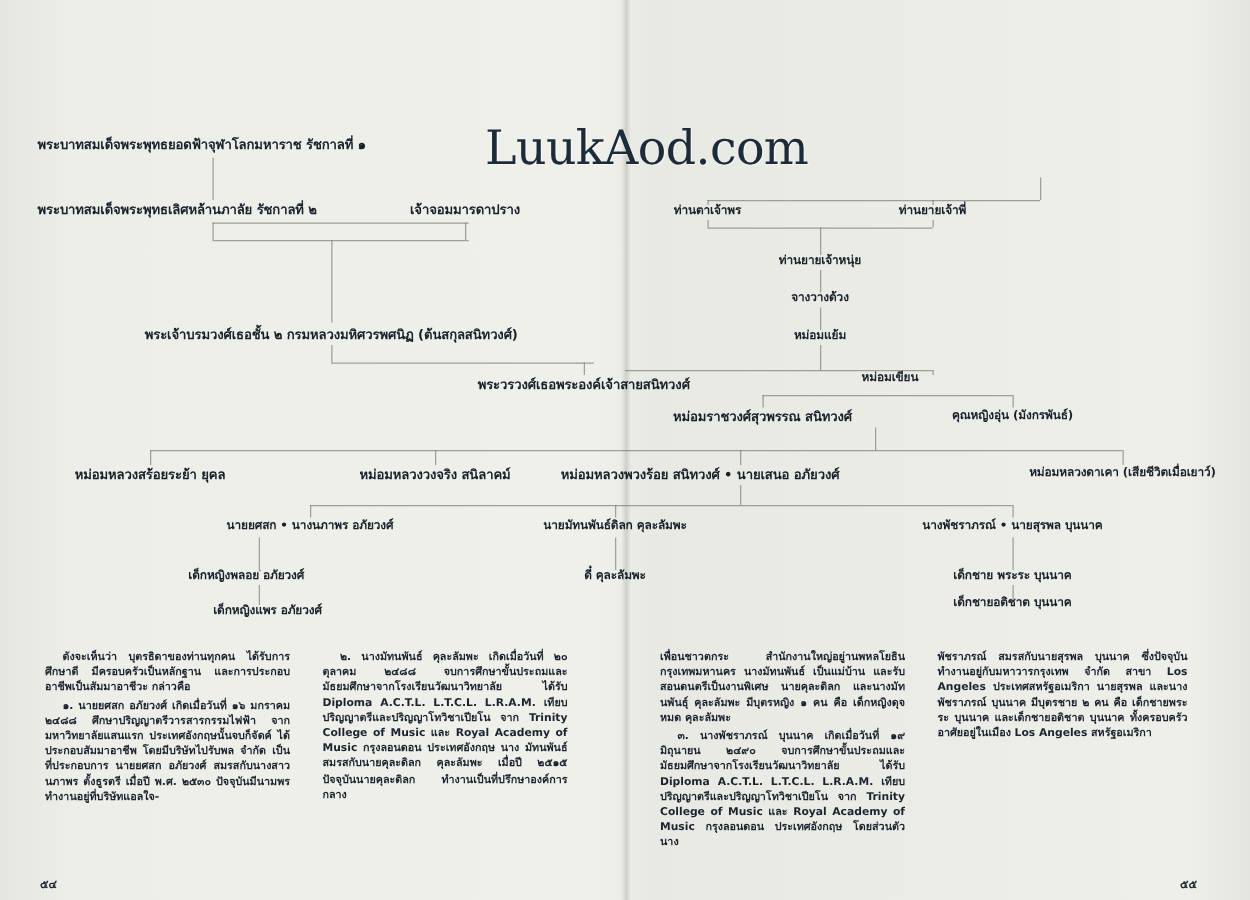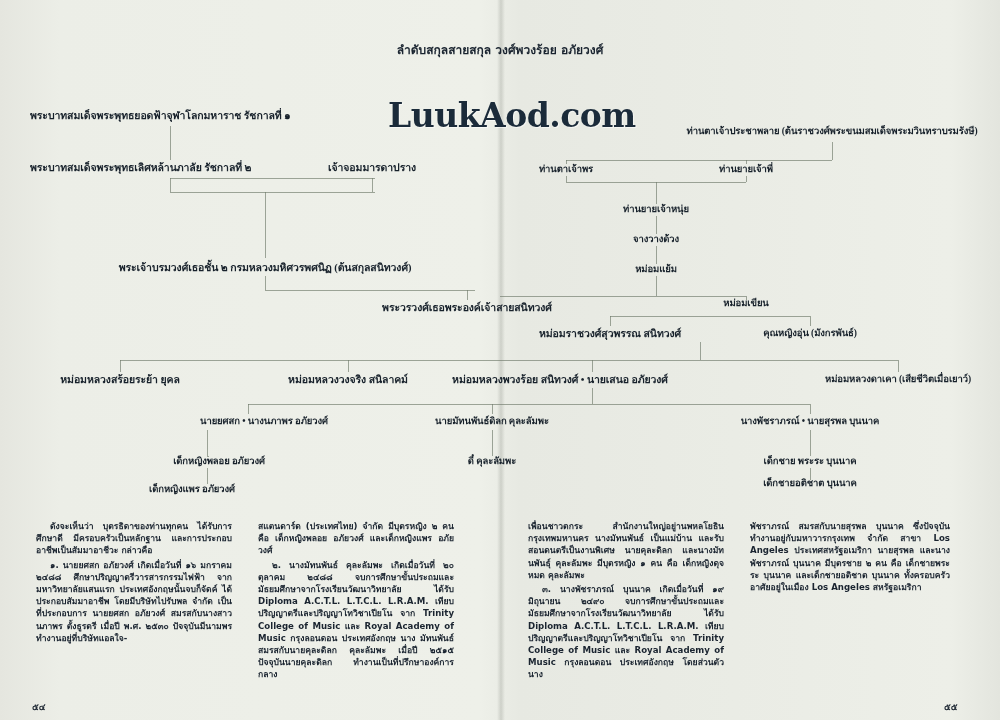--- a/index.html
+++ b/index.html
@@ -43,31 +43,30 @@
   .node {
     position: absolute;
     font-size: 10.5px;
     color: #17212b;
     white-space: nowrap;
     font-weight: 700;
     letter-spacing: -0.1px;
     transform: translateX(-50%);
     text-align: center;
     line-height: 1.15;
-    font-family: Liberation Serif, serif;
   }
   .node.small { font-size: 9.5px; font-weight: 700; }
   .node.left { transform: none; text-align: left; }
   .watermark {
     position: absolute;
     left: 388px;
     top: 96px;
     font-family: "DejaVu Serif", "Liberation Serif", serif;
-    font-size: 33px;
-    font-weight: 700;
+    font-size: 38px;
+    font-weight: 400;
     color: #1b2b3a;
     letter-spacing: -0.5px;
     text-shadow: 1px 1px 0 rgba(255,255,255,.55);
   }
   .title {
     position: absolute;
     top: 40px;
     left: 500px;
     transform: translateX(-50%);
     font-size: 12px;
@@ -94,21 +93,20 @@
     font-weight: 700;
     color: #1a2430;
   }
 </style>
 </head>
 <body>
 
 <div id="page">
   <div id="gutter"></div>
 
-  <div class="title">ลำดับสกุลสายสกุล วงศ์พวงร้อย อภัยวงศ์</div>
   <div class="watermark">LuukAod.com</div>
 
   <div class="vrule" style="left:170px; top:126px; height:34px;"></div>
   <div class="hrule" style="left:170px; top:178px; width:205px;"></div>
   <div class="vrule" style="left:170px; top:178px; height:14px;"></div>
   <div class="vrule" style="left:372px; top:178px; height:14px;"></div>
   <div class="hrule" style="left:170px; top:192px; width:205px;"></div>
   <div class="vrule" style="left:265px; top:192px; height:66px;"></div>
 
   <div class="vrule" style="left:832px; top:142px; height:18px;"></div>
@@ -153,49 +151,47 @@
   <div class="vrule" style="left:810px; top:430px; height:26px;"></div>
   <div class="vrule" style="left:810px; top:468px; height:12px;"></div>
 
   <div class="node left" style="left:30px; top:110px;">พระบาทสมเด็จพระพุทธยอดฟ้าจุฬาโลกมหาราช  รัชกาลที่ ๑</div>
   <div class="node left" style="left:30px; top:162px;">พระบาทสมเด็จพระพุทธเลิศหล้านภาลัย  รัชกาลที่ ๒</div>
   <div class="node" style="left:372px; top:162px;">เจ้าจอมมารดาปราง</div>
   <div class="node" style="left:265px; top:262px;">พระเจ้าบรมวงศ์เธอชั้น ๒ กรมหลวงมหิศวรพศนิฏ (ต้นสกุลสนิทวงศ์)</div>
   <div class="node" style="left:467px; top:302px;">พระวรวงศ์เธอพระองค์เจ้าสายสนิทวงศ์</div>
   <div class="node" style="left:610px; top:328px;">หม่อมราชวงศ์สุวพรรณ สนิทวงศ์</div>
   <div class="node small" style="left:810px; top:328px;">คุณหญิงอุ่น (มังกรพันธ์)</div>
-  <div class="node small" style="left:832px; top:126px;">ท่านตาเจ้าประชาพลาย  (ต้นราชวงศ์พระขนมสมเด็จพระมวินทราบรมรังษี)</div>
   <div class="node small" style="left:566px; top:164px;text-align:right;">ท่านตาเจ้าพร</div>
   <div class="node small" style="left:746px; top:164px;">ท่านยายเจ้าพี่</div>
   <div class="node small" style="left:656px; top:204px;">ท่านยายเจ้าหนุ่ย</div>
   <div class="node small" style="left:656px; top:234px;">จางวางด้วง</div>
   <div class="node small" style="left:656px; top:264px;">หม่อมแย้ม</div>
-  <div class="node small" style="left:746px; top:298px;text-align:center;">หม่อมเขียน</div>
+  <div class="node small" style="left:712px; top:298px;text-align:center;">หม่อมเขียน</div>
 
   <div class="node" style="left:120px; top:374px;">หม่อมหลวงสร้อยระย้า ยุคล</div>
   <div class="node" style="left:348px; top:374px;">หม่อมหลวงวงจริง สนิลาคม์</div>
   <div class="node" style="left:560px; top:374px;">หม่อมหลวงพวงร้อย สนิทวงศ์ • นายเสนอ อภัยวงศ์</div>
   <div class="node small" style="left:898px; top:374px;">หม่อมหลวงดาเคา (เสียชีวิตเมื่อเยาว์)</div>
 
-  <div class="node small" style="left:264px; top:416px;">นายยศสก • นางนภาพร อภัยวงศ์</div>
+  <div class="node small" style="left:248px; top:416px;">นายยศสก • นางนภาพร อภัยวงศ์</div>
   <div class="node small" style="left:492px; top:416px;">นายมัทนพันธ์ดิลก  คุละลัมพะ</div>
   <div class="node small" style="left:810px; top:416px;">นางพัชราภรณ์ • นายสุรพล บุนนาค</div>
 
-  <div class="node small" style="left:219px; top:456px;">เด็กหญิงพลอย อภัยวงศ์</div>
-  <div class="node small" style="left:192px; top:484px;">เด็กหญิงแพร อภัยวงศ์</div>
+  <div class="node small" style="left:197px; top:456px;">เด็กหญิงพลอย อภัยวงศ์</div>
+  <div class="node small" style="left:214px; top:484px;">เด็กหญิงแพร อภัยวงศ์</div>
   <div class="node small" style="left:492px; top:456px;">ดี๋  คุละลัมพะ</div>
   <div class="node small" style="left:810px; top:456px;">เด็กชาย พระระ บุนนาค</div>
   <div class="node small" style="left:810px; top:478px;">เด็กชายอติชาต บุนนาค</div>
 
   <div class="col" style="left:36px; width:196px;">
     <p class="ind">ดังจะเห็นว่า บุตรธิดาของท่านทุกคน ได้รับการศึกษาดี มีครอบครัวเป็นหลักฐาน และการประกอบอาชีพเป็นสัมมาอาชีวะ กล่าวคือ</p>
     <p class="ind">๑. นายยศสก อภัยวงศ์ เกิดเมื่อวันที่ ๑๖ มกราคม ๒๔๘๘ ศึกษาปริญญาตรีวารสารกรรมไฟฟ้า จากมหาวิทยาลัยแสนแรก ประเทศอังกฤษนั้นจบก็จัดค์ ได้ประกอบสัมมาอาชีพ โดยมีบริษัทไปรับพล จำกัด เป็นที่ประกอบการ นายยศสก อภัยวงศ์ สมรสกับนางสาวนภาพร ตั้งธูรตรี เมื่อปี พ.ศ. ๒๕๓๐ ปัจจุบันมีนามพร ทำงานอยู่ที่บริษัทแอลใจ-</p>
   </div>
   <div class="col" style="left:258px; width:196px;">
-    <p>สแตนดาร์ด (ประเทศไทย) จำกัด มีบุตรหญิง ๒ คน คือ เด็กหญิงพลอย อภัยวงศ์ และเด็กหญิงแพร อภัยวงศ์</p>
     <p class="ind">๒. นางมัทนพันธ์ คุละลัมพะ  เกิดเมื่อวันที่ ๒๐ ตุลาคม ๒๔๘๘ จบการศึกษาขั้นประถมและมัธยมศึกษาจากโรงเรียนวัฒนาวิทยาลัย ได้รับ Diploma A.C.T.L. L.T.C.L. L.R.A.M. เทียบปริญญาตรีและปริญญาโทวิชาเปียโน จาก Trinity College of Music และ Royal Academy of Music กรุงลอนดอน ประเทศอังกฤษ นาง มัทนพันธ์ สมรสกับนายคุละดิลก คุละลัมพะ เมื่อปี ๒๕๑๕ ปัจจุบันนายคุละดิลก ทำงานเป็นที่ปรึกษาองค์การกลาง</p>
   </div>
   <div class="col" style="left:528px; width:196px;">
     <p>เพื่อนชาวตกระ สำนักงานใหญ่อยู่านพหลโยธิน กรุงเทพมหานคร นางมัทนพันธ์ เป็นแม่บ้าน และรับสอนดนตรีเป็นงานพิเศษ นายคุละดิลก และนางมัทนพันธุ์ คุละลัมพะ มีบุตรหญิง ๑ คน คือ เด็กหญิงดุจหมด คุละลัมพะ</p>
     <p class="ind">๓. นางพัชราภรณ์ บุนนาค เกิดเมื่อวันที่ ๑๙ มิถุนายน ๒๔๙๐ จบการศึกษาขั้นประถมและมัธยมศึกษาจากโรงเรียนวัฒนาวิทยาลัย ได้รับ Diploma A.C.T.L. L.T.C.L. L.R.A.M. เทียบปริญญาตรีและปริญญาโทวิชาเปียโน จาก Trinity College of Music และ Royal Academy of Music กรุงลอนดอน ประเทศอังกฤษ โดยส่วนตัว นาง</p>
   </div>
   <div class="col" style="left:750px; width:200px;">
     <p>พัชราภรณ์ สมรสกับนายสุรพล บุนนาค ซึ่งปัจจุบันทำงานอยู่กับมหาวารกรุงเทพ จำกัด สาขา Los Angeles ประเทศสหรัฐอเมริกา นายสุรพล และนางพัชราภรณ์ บุนนาค มีบุตรชาย ๒ คน คือ เด็กชายพระระ บุนนาค และเด็กชายอติชาต บุนนาค ทั้งครอบครัวอาศัยอยู่ในเมือง Los Angeles สหรัฐอเมริกา</p>
   </div>
 

